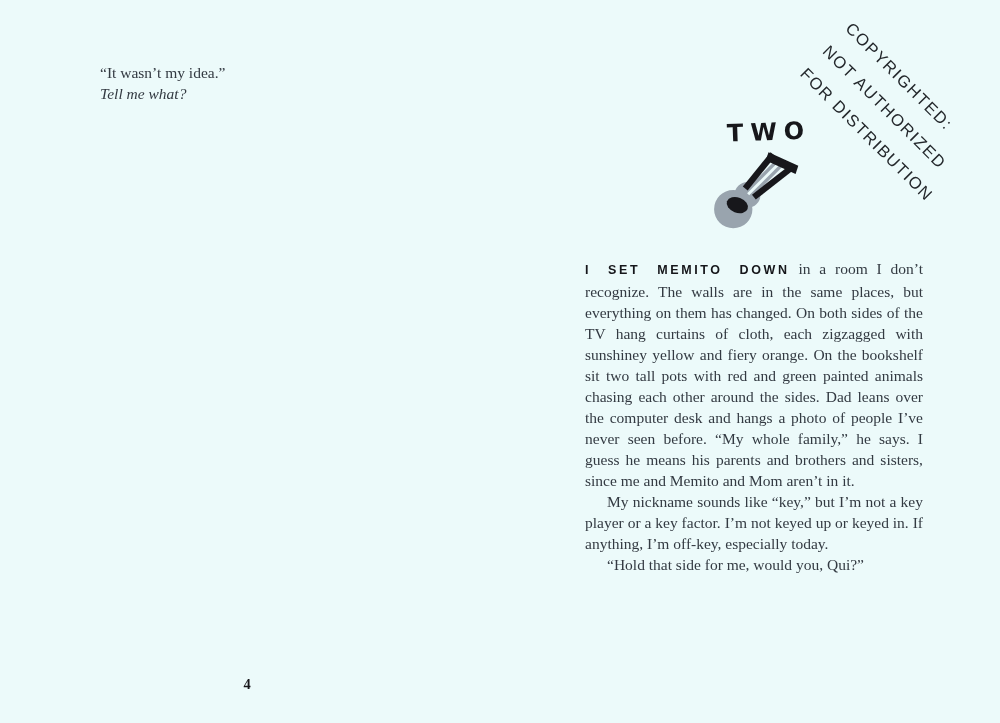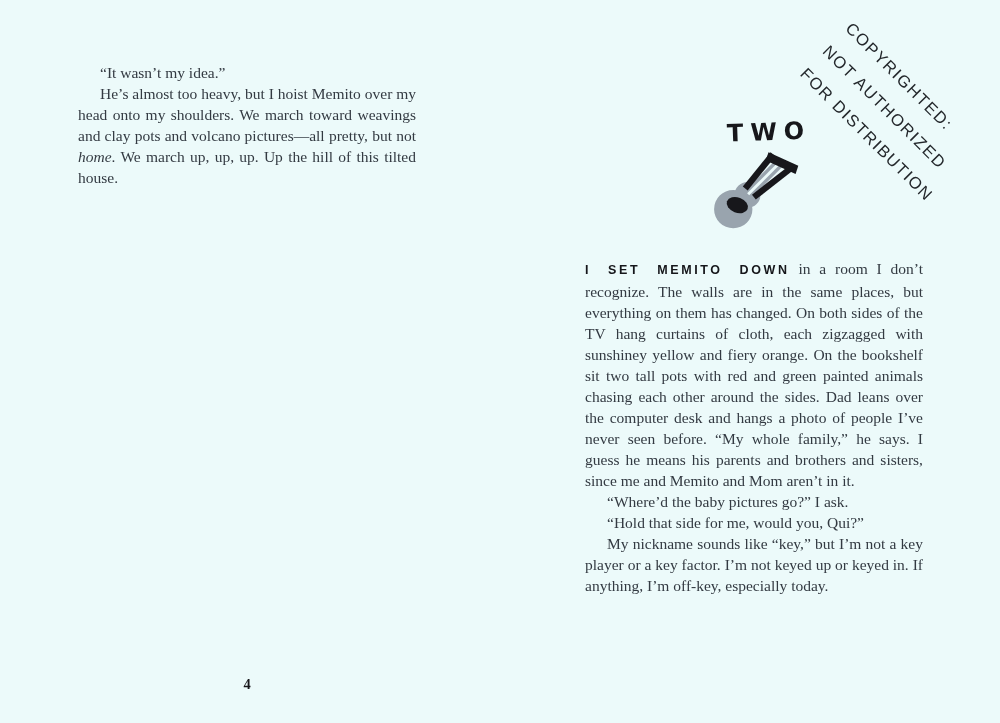--- a/index.html
+++ b/index.html
@@ -69,21 +69,21 @@
   }
 </style>
 </head>
 <body>
 
 <div class="spread">
 
   <div class="left-page">
     <div>
         <p class="para indent"><span>“It wasn’t my idea.”</span></p>
-        <p class="para indent"><span>He’s almost too heavy, but I hoist Memito over my head onto my shoulders. We march toward weavings and clay pots and volcano pictures—all pretty, but not </span><span class="seg-italic">home</span><span>. We march up, up, up. Up the hill of this tilted house.</span></p>
+        <p class="para indent"><span class="seg-italic">Tell me what?</span></p>
       </div>
     <div class="page-number">4</div>
   </div>
 
   <div class="right-page">
 
     <div class="chapter-title">TWO</div>
 
     <svg class="chapter-art" viewBox="0 0 120 100" xmlns="http://www.w3.org/2000/svg">
       <g transform="rotate(45 42 70)">
@@ -99,23 +99,22 @@
         <rect x="48" y="-4" width="6.5" height="50" fill="#17171b" transform="rotate(7 51 22)"></rect>
 
         <rect x="40.5" y="0" width="3" height="48" fill="#ecfafa"></rect>
 
         <polygon points="26,2 58,-10 62,-2 30,10" fill="#17171b"></polygon>
       </g>
     </svg>
 
     <div class="right-text">
         <p class="para"><span class="seg-lead">I SET MEMITO DOWN</span><span> in a room I don’t recognize. The walls are in the same places, but everything on them has changed. On both sides of the TV hang curtains of cloth, each zigzagged with sunshiney yellow and fiery orange. On the bookshelf sit two tall pots with red and green painted animals chasing each other around the sides. Dad leans over the computer desk and hangs a photo of people I’ve never seen before. “My whole family,” he says. I guess he means his parents and brothers and sisters, since me and Memito and Mom aren’t in it.</span></p>
-        <p class="para indent"><span>“Where’d the baby pictures go?” I ask.</span></p>
+        <p class="para indent"><span>My nickname sounds like “key,” but I’m not a key player or a key factor. I’m not keyed up or keyed in. If anything, I’m off-key, especially today.</span></p>
         <p class="para indent"><span>“Hold that side for me, would you, Qui?”</span></p>
-        <p class="para indent"><span>My nickname sounds like “key,” but I’m not a key player or a key factor. I’m not keyed up or keyed in. If anything, I’m off-key, especially today.</span></p>
       </div>
   </div>
 
   <div class="copyright">
     <div>COPYRIGHTED:</div>
     <div>NOT AUTHORIZED</div>
     <div>FOR DISTRIBUTION</div>
   </div>
 
 </div>

